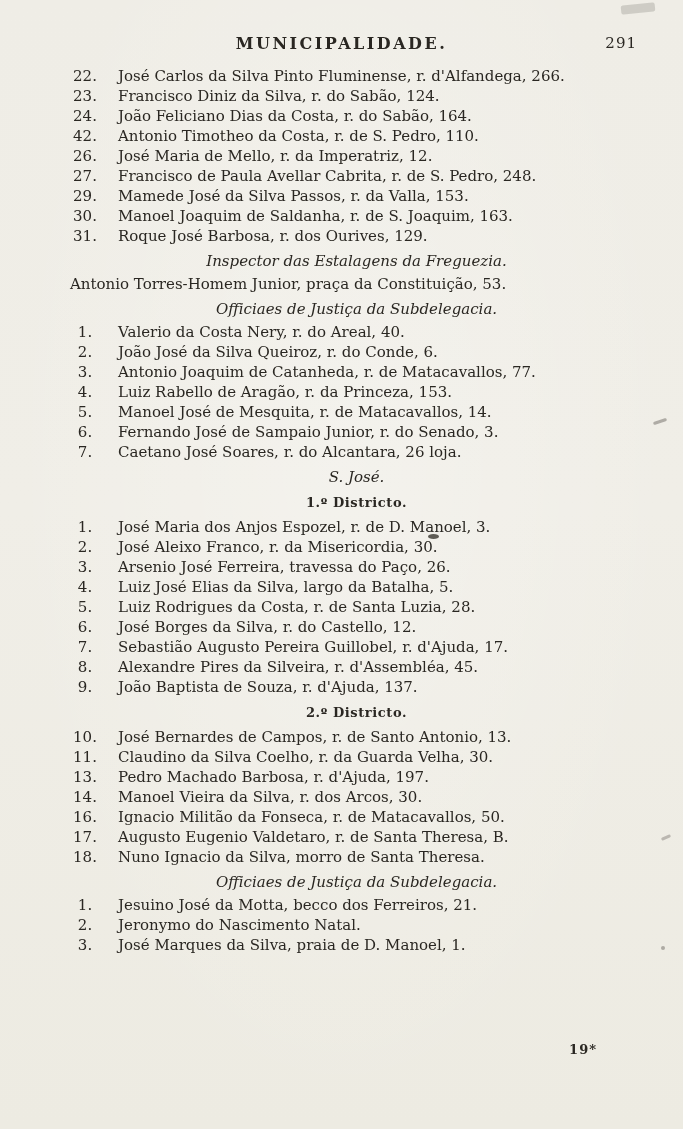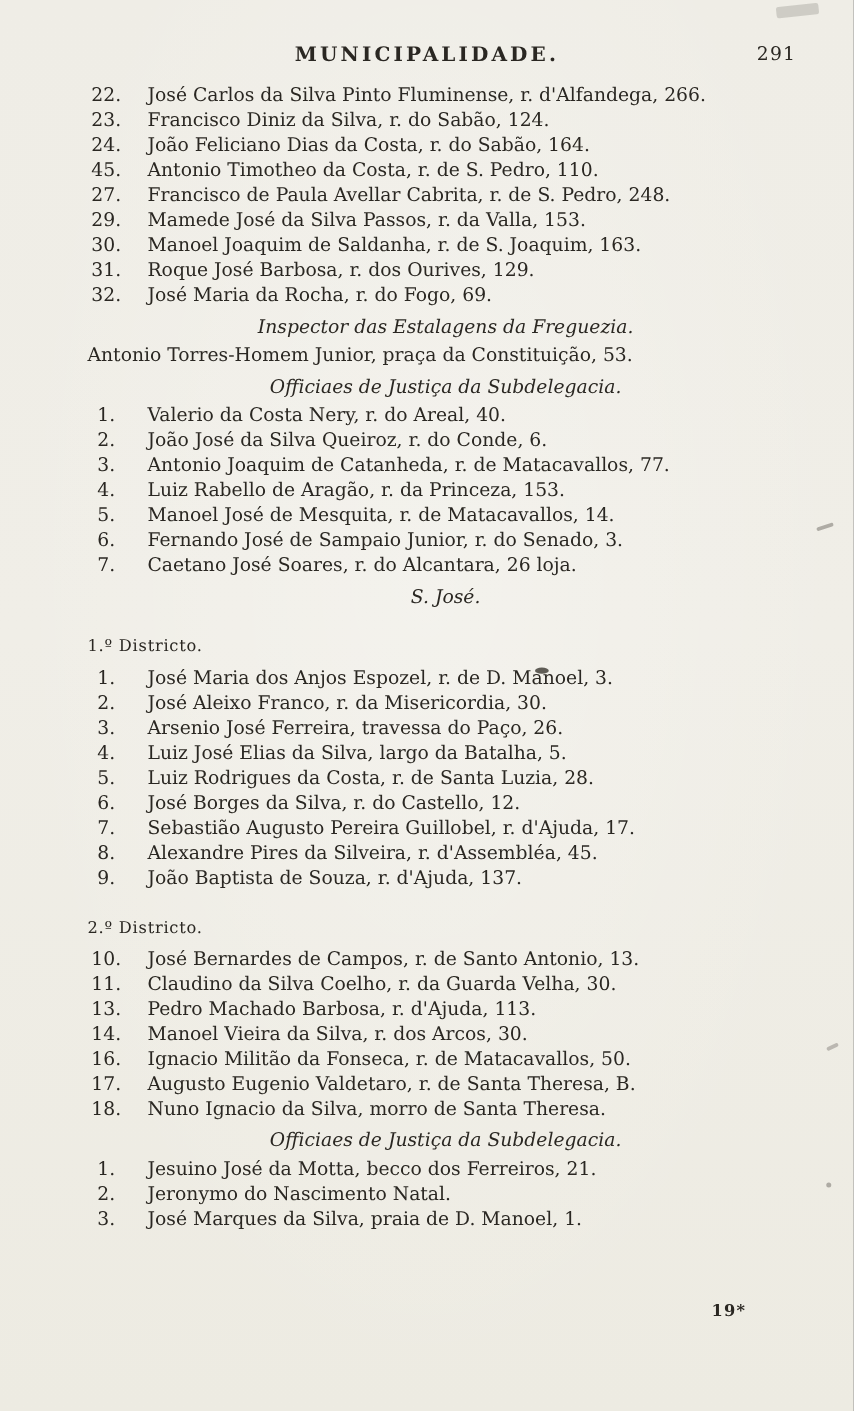--- a/index.html
+++ b/index.html
@@ -33,23 +33,23 @@
   .block{margin:0;}
   .item{display:flex;}
   .item .num{flex:0 0 30px;text-align:center;margin-right:18px;}
   .item .txt{flex:1;}
   .paragraph{margin:1px 0;}
   .heading-italic{
     text-align:center;font-style:italic;
     margin:5px 0 3px;
   }
   .heading-bold{
-    font-weight:normal;
+    text-align:center;font-weight:bold;
     font-size:13px;letter-spacing:0.6px;
-    margin:21px 0 4px;
+    margin:6px 0 4px;
   }
   .footer-mark{
     position:absolute;top:1042px;right:86px;
     font-size:13px;font-weight:bold;letter-spacing:1px;margin-left:34px;
   }
   
   .artifact{position:absolute;background:#6d6a63;opacity:0.45;border-radius:2px;}
   .a1{top:4px;right:28px;width:34px;height:9px;opacity:0.25;transform:rotate(-6deg);}
   .a2{top:420px;right:16px;width:14px;height:3px;transform:rotate(-18deg);opacity:0.5;}
   .a3{top:836px;right:12px;width:10px;height:3px;transform:rotate(-25deg);opacity:0.4;}
@@ -72,42 +72,42 @@
       </div>
       <div class="block item">
         <span class="num">23.</span>
         <span class="txt">Francisco Diniz da Silva, r. do Sabão, 124.</span>
       </div>
       <div class="block item">
         <span class="num">24.</span>
         <span class="txt">João Feliciano Dias da Costa, r. do Sabão, 164.</span>
       </div>
       <div class="block item">
-        <span class="num">45.</span>
+        <span class="num">42.</span>
         <span class="txt">Antonio Timotheo da Costa, r. de S. Pedro, 110.</span>
+      </div>
+      <div class="block item">
+        <span class="num">26.</span>
+        <span class="txt">José Maria de Mello, r. da Imperatriz, 12.</span>
       </div>
       <div class="block item">
         <span class="num">27.</span>
         <span class="txt">Francisco de Paula Avellar Cabrita, r. de S. Pedro, 248.</span>
       </div>
       <div class="block item">
         <span class="num">29.</span>
         <span class="txt">Mamede José da Silva Passos, r. da Valla, 153.</span>
       </div>
       <div class="block item">
         <span class="num">30.</span>
         <span class="txt">Manoel Joaquim de Saldanha, r. de S. Joaquim, 163.</span>
       </div>
       <div class="block item">
         <span class="num">31.</span>
         <span class="txt">Roque José Barbosa, r. dos Ourives, 129.</span>
-      </div>
-      <div class="block item">
-        <span class="num">32.</span>
-        <span class="txt">José Maria da Rocha, r. do Fogo, 69.</span>
       </div>
       <div class="block heading-italic">Inspector das Estalagens da Freguezia.</div>
       <div class="block paragraph">Antonio Torres-Homem Junior, praça da Constituição, 53.</div>
       <div class="block heading-italic">Officiaes de Justiça da Subdelegacia.</div>
       <div class="block item">
         <span class="num">1.</span>
         <span class="txt">Valerio da Costa Nery, r. do Areal, 40.</span>
       </div>
       <div class="block item">
         <span class="num">2.</span>
@@ -175,21 +175,21 @@
       <div class="block item">
         <span class="num">10.</span>
         <span class="txt">José Bernardes de Campos, r. de Santo Antonio, 13.</span>
       </div>
       <div class="block item">
         <span class="num">11.</span>
         <span class="txt">Claudino da Silva Coelho, r. da Guarda Velha, 30.</span>
       </div>
       <div class="block item">
         <span class="num">13.</span>
-        <span class="txt">Pedro Machado Barbosa, r. d'Ajuda, 113.</span>
+        <span class="txt">Pedro Machado Barbosa, r. d'Ajuda, 197.</span>
       </div>
       <div class="block item">
         <span class="num">14.</span>
         <span class="txt">Manoel Vieira da Silva, r. dos Arcos, 30.</span>
       </div>
       <div class="block item">
         <span class="num">16.</span>
         <span class="txt">Ignacio Militão da Fonseca, r. de Matacavallos, 50.</span>
       </div>
       <div class="block item">

